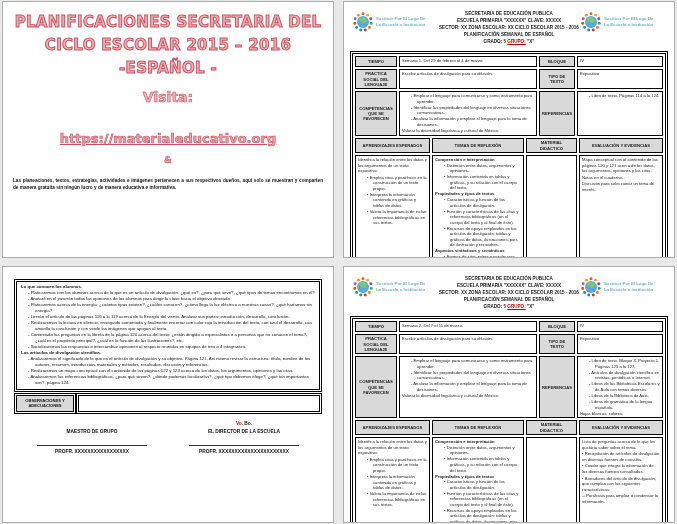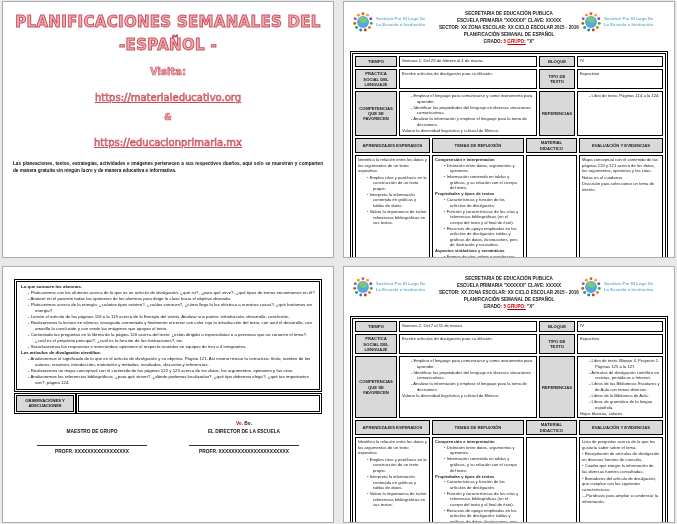--- a/index.html
+++ b/index.html
@@ -7,24 +7,24 @@
     grid-template-columns:332px 332px;grid-template-rows:257px 257px;
     gap:8px 9px;padding:1px 0 1px 2px;}
   .page{background:#fff;border:1px solid #adadad;overflow:hidden;position:relative;box-sizing:border-box;}
 
   
   .cover{padding-top:13px;text-align:center;}
   .title-line{font-family:"DejaVu Sans",sans-serif;font-weight:bold;font-size:15px;line-height:1.0;
     margin:0 0 8px 0;color:#f2aeb6;-webkit-text-stroke:1px #ca5560;letter-spacing:.3px;}
   .outline-sm{font-family:"DejaVu Sans",sans-serif;font-weight:bold;color:#f2aeb6;
     -webkit-text-stroke:.6px #ca5560;}
-  .visita{font-size:10px;margin-top:13px;text-align:center;}
+  .visita{font-size:14px;margin-top:13px;text-align:center;}
   .amp{font-size:8.5px;margin-top:9px;}
-  .cover-link{display:block;font-family:"DejaVu Sans",sans-serif;font-weight:normal;font-size:10px;
-    margin-top:15px;color:#ef9ea8;-webkit-text-stroke:.6px #c8515c;
+  .cover-link{display:block;font-family:"DejaVu Sans",sans-serif;font-weight:bold;font-size:13px;
+    margin-top:26px;color:#ef9ea8;-webkit-text-stroke:.6px #c8515c;
     text-decoration:underline;text-decoration-color:#c8515c;cursor:pointer;}
   .disclaimer{font-size:4.7px;font-weight:bold;color:#111;text-align:justify;
     margin:12px 10px 0 10px;line-height:1.55;}
 
   
   .plan-header{display:flex;align-items:flex-start;padding:9px 8px 4px 8px;}
   .logo-block{display:flex;align-items:center;gap:2px;width:86px;flex:none;}
   .logo-svg{width:22px;height:22px;flex:none;}
   .logo-caption{font-size:4.3px;font-weight:bold;color:#6fb3c8;line-height:1.35;text-align:left;}
   .head-center{flex:1;text-align:center;font-size:4.6px;font-weight:bold;color:#222;line-height:1.5;}
@@ -62,27 +62,27 @@
   .sig-line{border-top:1px solid #333;width:72%;margin:10px auto 3px auto;height:0;}
 </style>
 </head>
 <body>
 
 <div class="canvas">
 
   <section class="page">
     <div class="cover">
       <div>
-          <div class="title-line">PLANIFICACIONES SEMANALES DEL</div>
+          <div class="title-line">PLANIFICACIONES SECRETARIA DEL</div>
+          <div class="title-line">CICLO ESCOLAR 2015 – 2016</div>
           <div class="title-line">-ESPAÑOL -</div>
         </div>
       <div class="visita outline-sm">Visita:</div>
       <a class="cover-link">https://materialeducativo.org</a>
       <div class="amp outline-sm">&amp;</div>
-      <a class="cover-link">https://educacionprimaria.mx</a>
       <p class="disclaimer">Las planeaciones, textos, estrategias, actividades e imágenes pertenecen a sus respectivos dueños, aquí solo se muestran y comparten de manera gratuita sin ningún lucro y de manera educativa e informativa.</p>
     </div>
   </section>
 
   <section class="page">
     <div class="plan-header">
       <div class="logo-block">
         <svg class="logo-svg" viewBox="0 0 24 24">
           <circle cx="12" cy="12" r="6.5" fill="#58a8dd"></circle>
           <path d="M8 8c2-2 6-2 8 1 1 2-1 4-3 4s-6-2-5-5z" fill="#7ec96f"></path>

